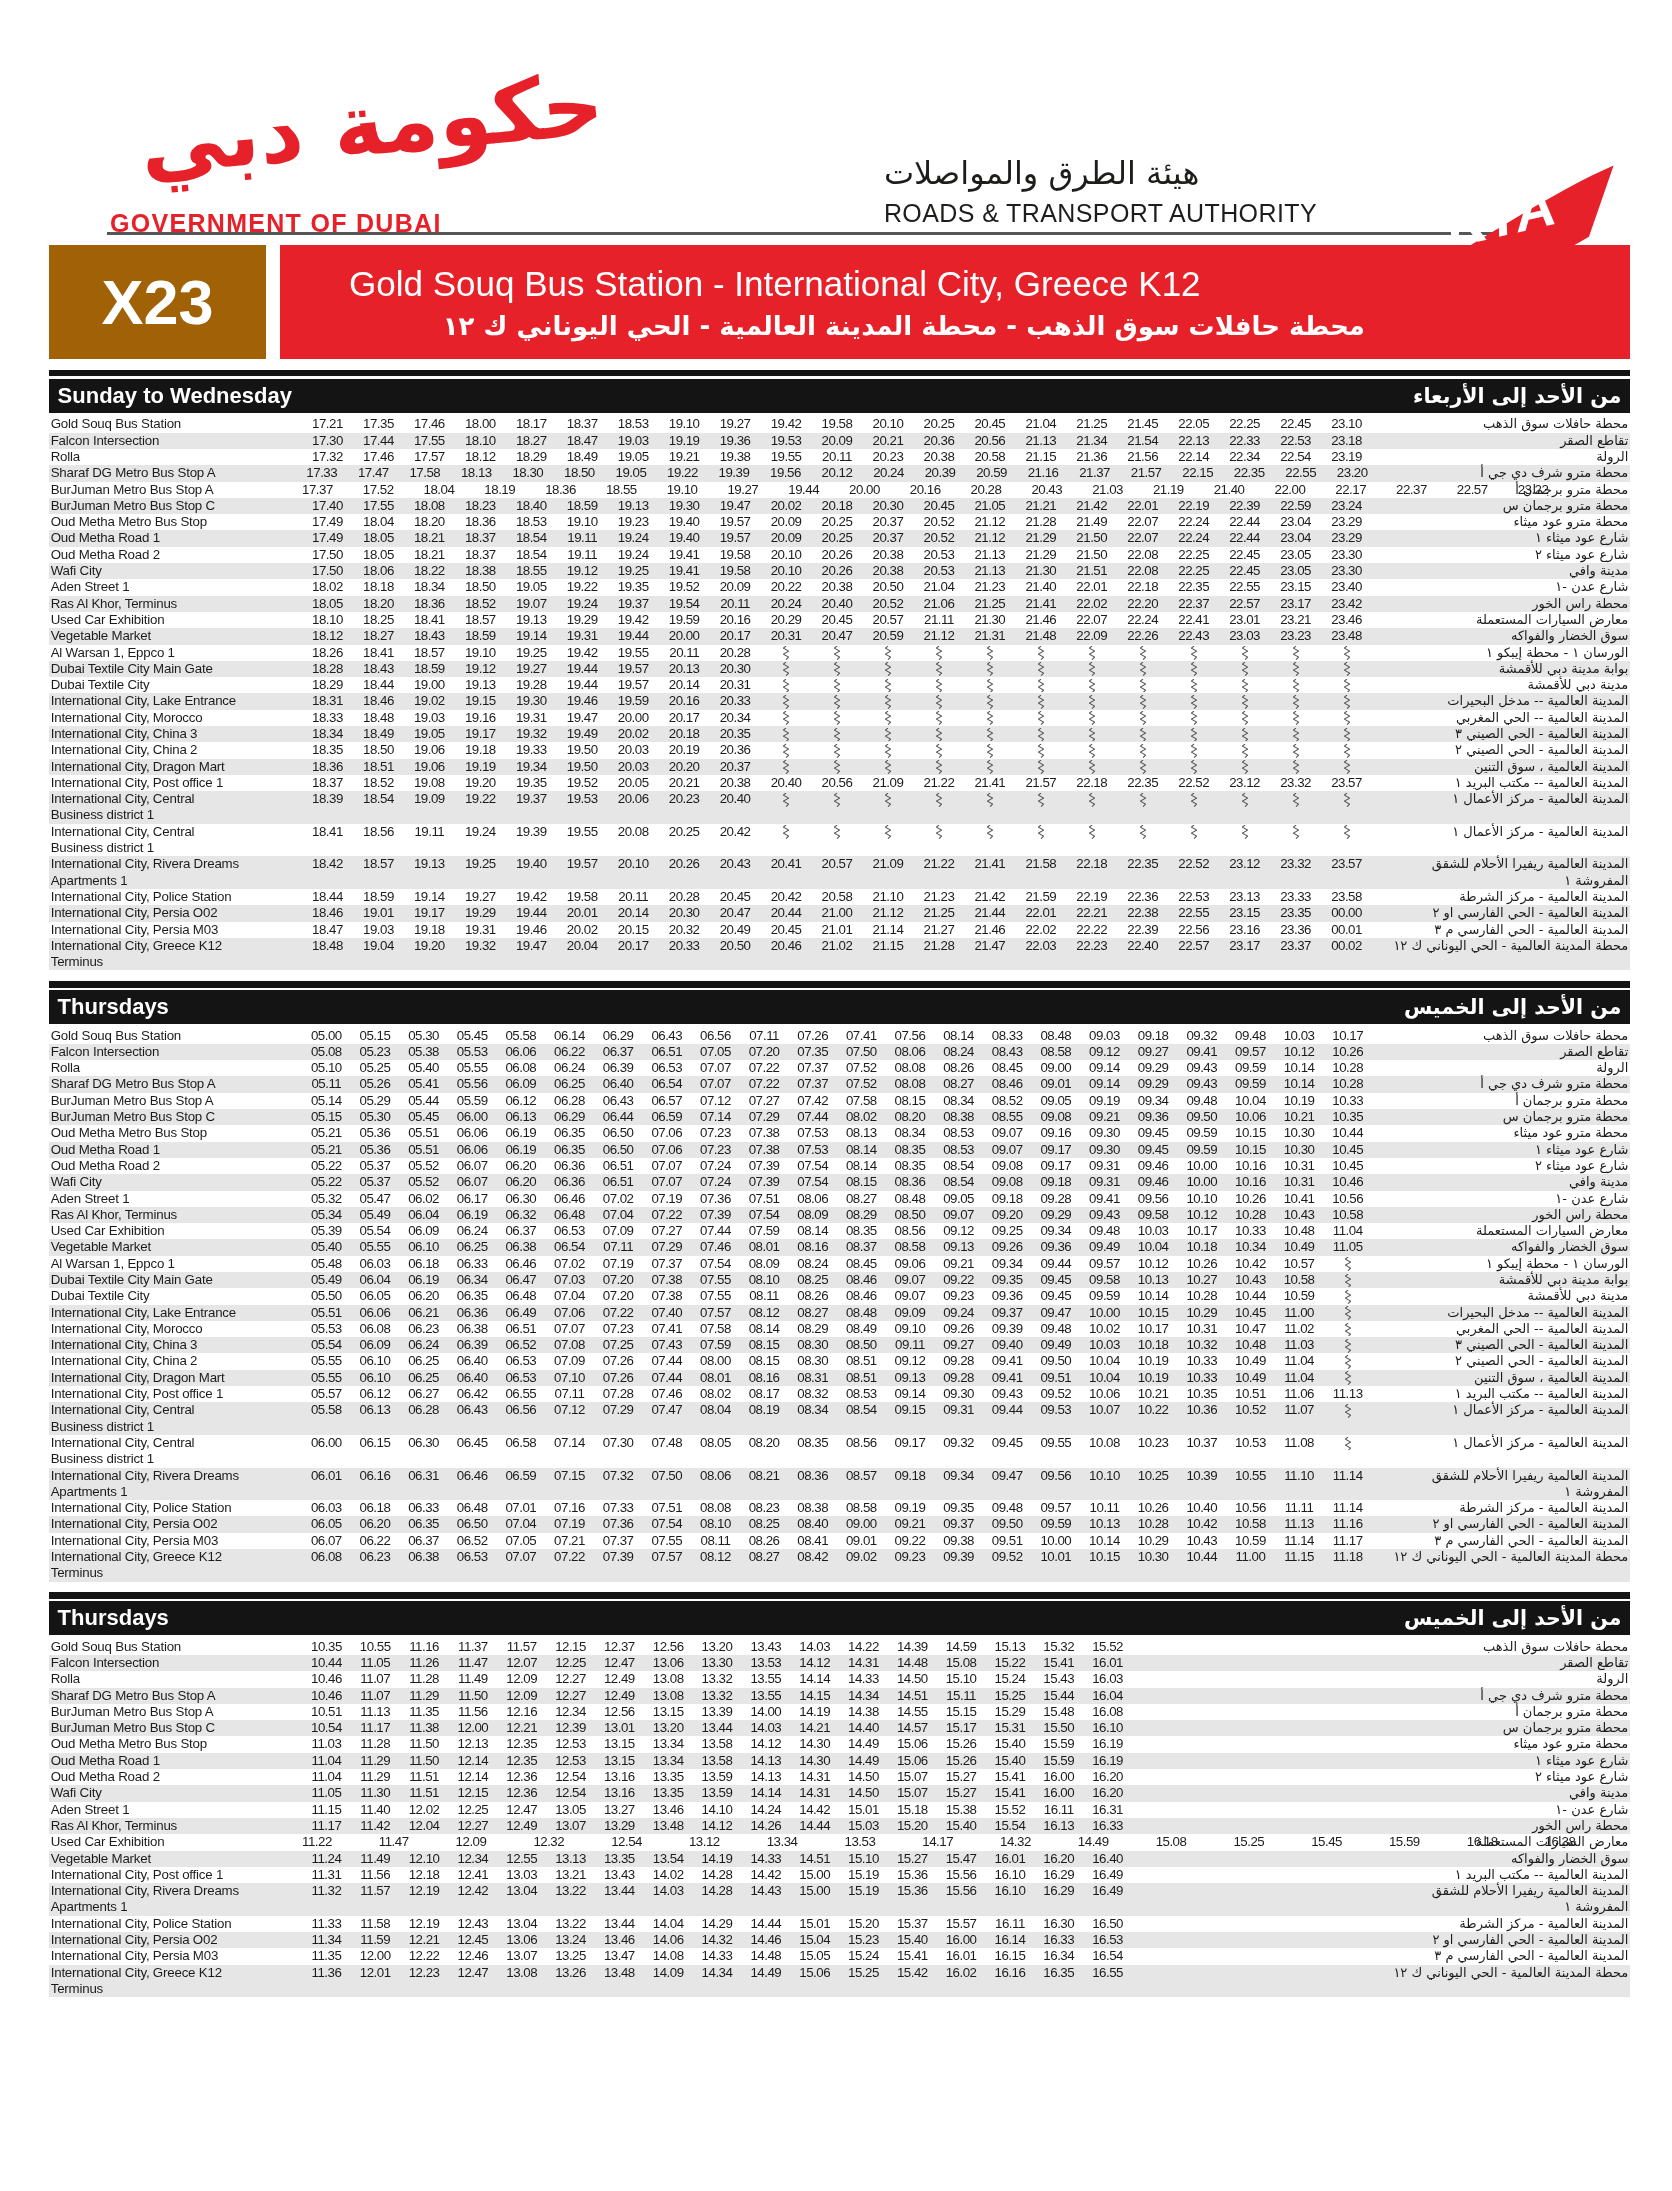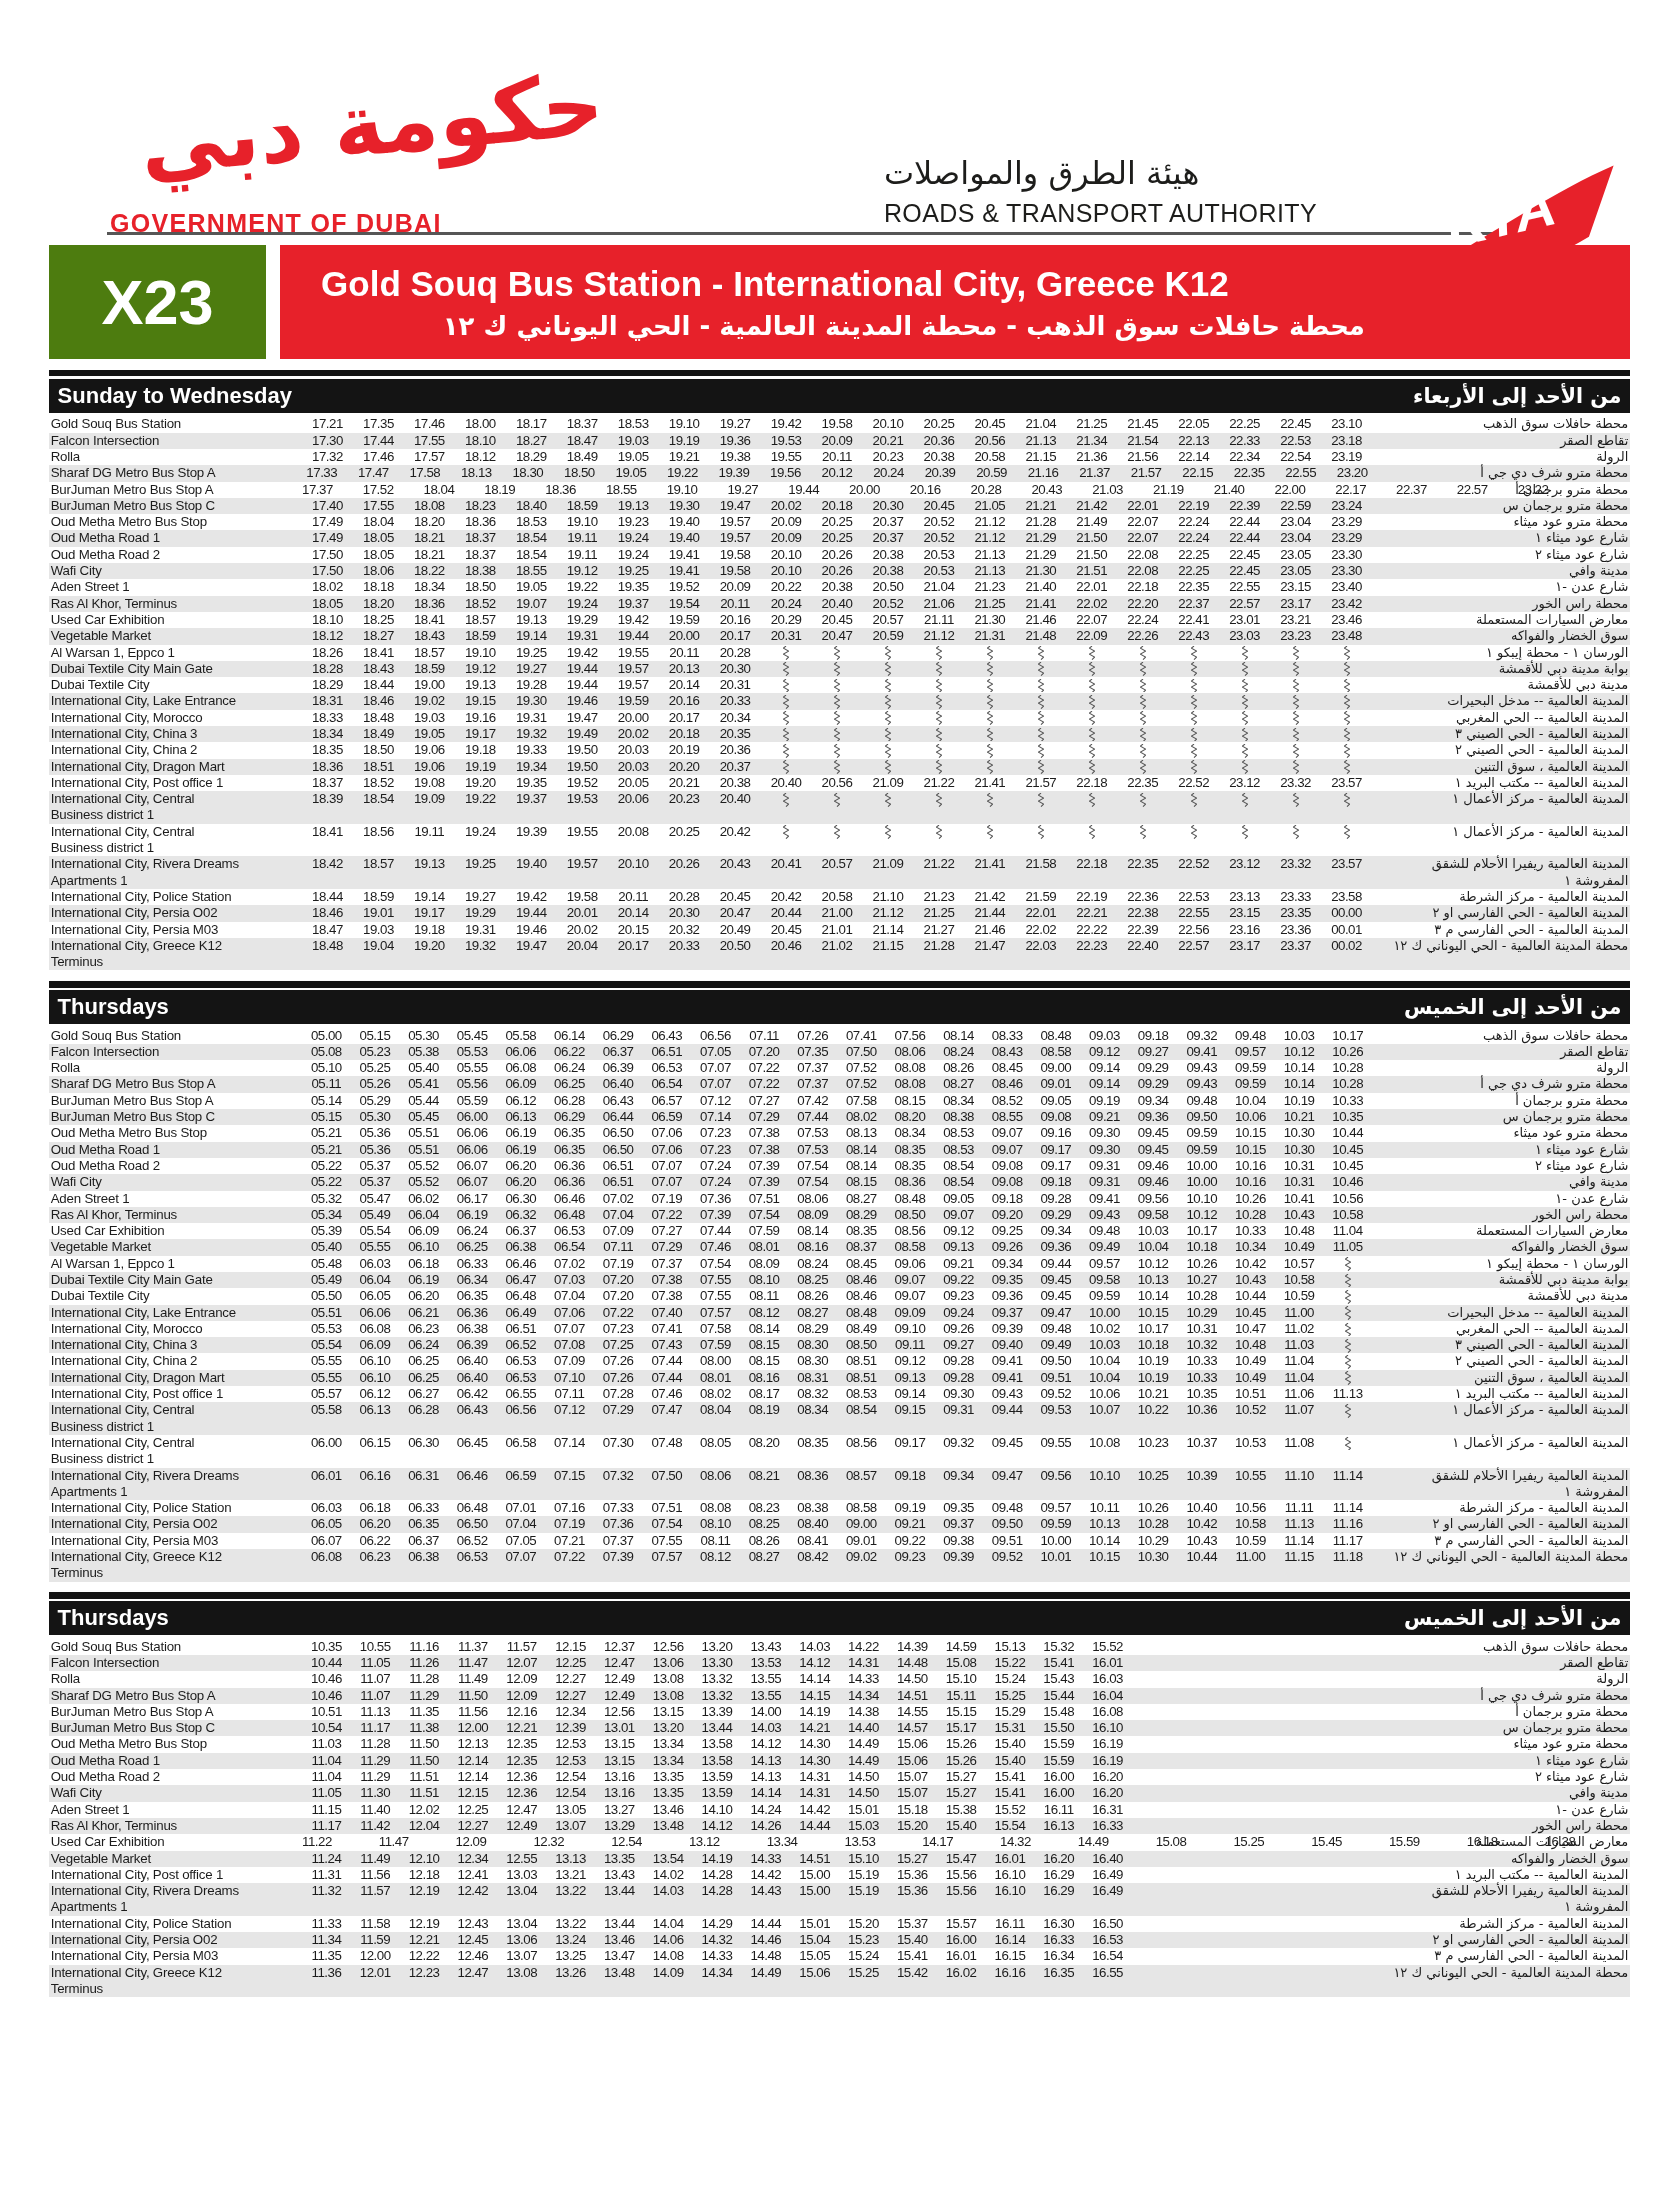--- a/index.html
+++ b/index.html
@@ -17,25 +17,25 @@
   .auth{display:flex;align-items:flex-start;gap:29px;margin-top:53px;}
   .auth-text{display:flex;flex-direction:column;align-items:flex-start;}
   .auth-ar{font-size:32px;color:#1d1d1b;letter-spacing:0.9px;}
   .auth-en{font-size:25px;color:#1d1d1b;letter-spacing:0.4px;margin-top:6.8px;}
   .rta-svg{width:274px;height:171px;flex:0 0 auto;}
 
   .divider{height:2.6px;background:#565656;margin:3.4px 137px 10.3px 107px;}
 
   
   .banner{display:flex;gap:13.7px;margin:0 43px 0 49px;height:114px;}
-  .route-box{width:217px;background:#4d7c0f;color:#fff;display:flex;align-items:center;
+  .route-box{width:217px;background:#a16207;color:#fff;display:flex;align-items:center;
              justify-content:center;font-size:63px;font-weight:bold;}
   .title-box{flex:1;background:#e7212a;color:#fff;display:flex;flex-direction:column;
              justify-content:center;align-items:center;gap:6.8px;}
-  .title-en{font-size:35px;font-weight:bold;transform:translateX(-180px);}
+  .title-en{font-size:35px;font-weight:normal;transform:translateX(-180px);}
   .title-ar{font-size:26px;font-weight:bold;transform:translateX(-51px);}
 
   
   .section{margin:10.3px 43px 0 49px;}
   .sec-rule{height:6.8px;background:#141414;}
   .sec-bar{margin-top:2.6px;background:#141414;color:#fff;height:34px;display:flex;
            justify-content:space-between;align-items:center;padding:0 8.6px;}
   .sec-en{font-size:22px;font-weight:bold;}
   .sec-ar{font-size:20.5px;font-weight:bold;}
   .rows{margin-top:3.4px;}

